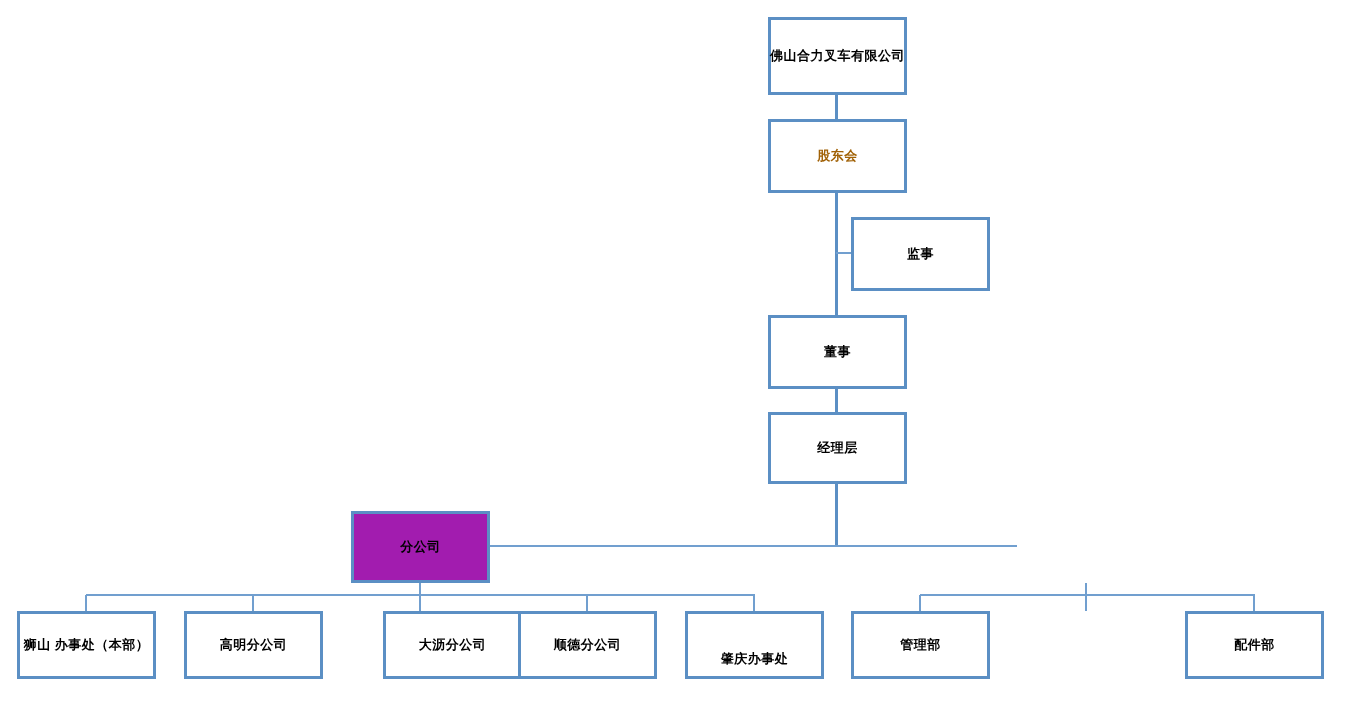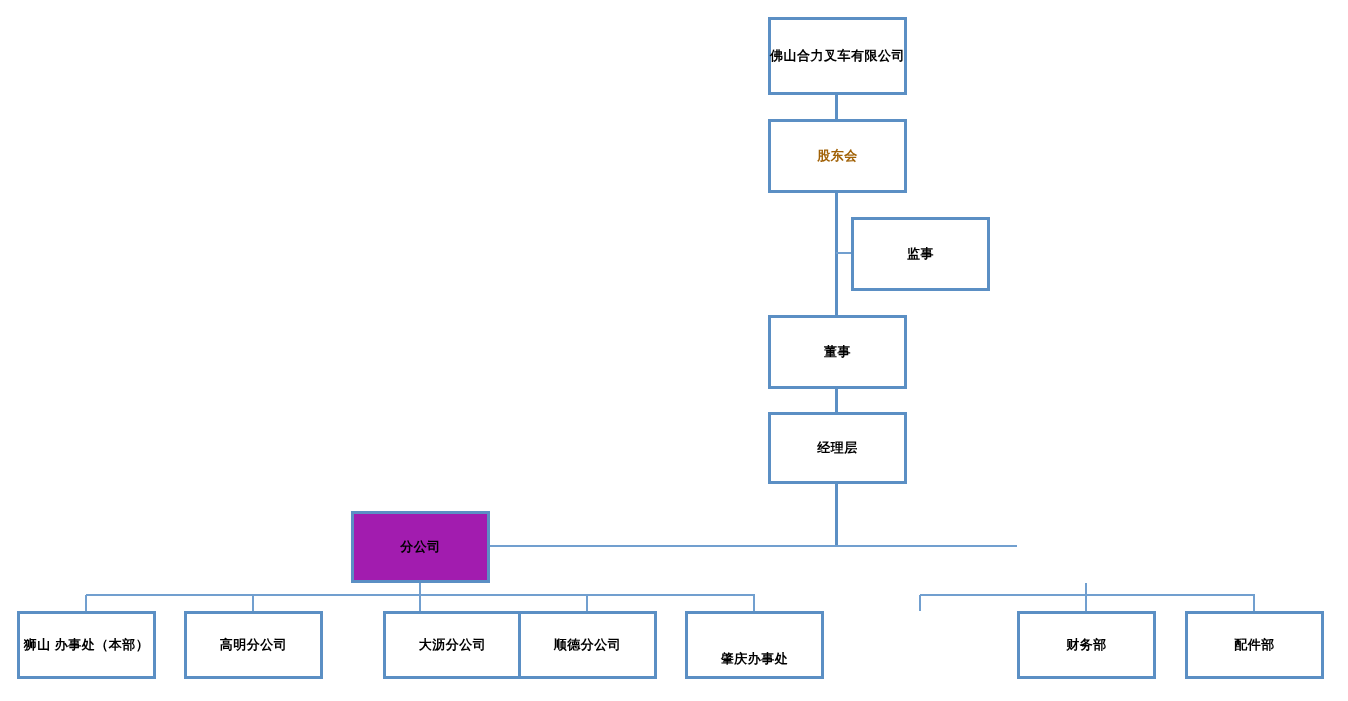--- a/index.html
+++ b/index.html
@@ -96,19 +96,19 @@
     </div>
     <div class="node" style="left: 351px; top: 611px; width: 139px; height: 68px; border-color: rgb(91, 143, 196); background: rgb(255, 255, 255); margin-left: 32px;">
       <span class="node-label" style="color: rgb(0, 0, 0);">大沥分公司</span>
     </div>
     <div class="node" style="left: 518px; top: 611px; width: 139px; height: 68px; border-color: rgb(91, 143, 196); background: rgb(255, 255, 255);">
       <span class="node-label" style="color: rgb(0, 0, 0);">顺德分公司</span>
     </div>
     <div class="node" style="left: 685px; top: 611px; width: 139px; height: 68px; border-color: rgb(91, 143, 196); background: rgb(255, 255, 255);">
       <span class="node-label" style="color: rgb(0, 0, 0); margin-top: 28px;">肇庆办事处</span>
     </div>
-    <div class="node" style="left: 1017px; top: 611px; width: 139px; height: 68px; border-color: rgb(91, 143, 196); background: rgb(255, 255, 255);">
-      <span class="node-label" style="color: rgb(0, 0, 0);">财务部</span>
+    <div class="node" style="left: 851px; top: 611px; width: 139px; height: 68px; border-color: rgb(91, 143, 196); background: rgb(255, 255, 255);">
+      <span class="node-label" style="color: rgb(0, 0, 0);">管理部</span>
     </div>
     <div class="node" style="left: 1185px; top: 611px; width: 139px; height: 68px; border-color: rgb(91, 143, 196); background: rgb(255, 255, 255);">
       <span class="node-label" style="color: rgb(0, 0, 0);">配件部</span>
     </div>
   </div>
 
 </body></html>

